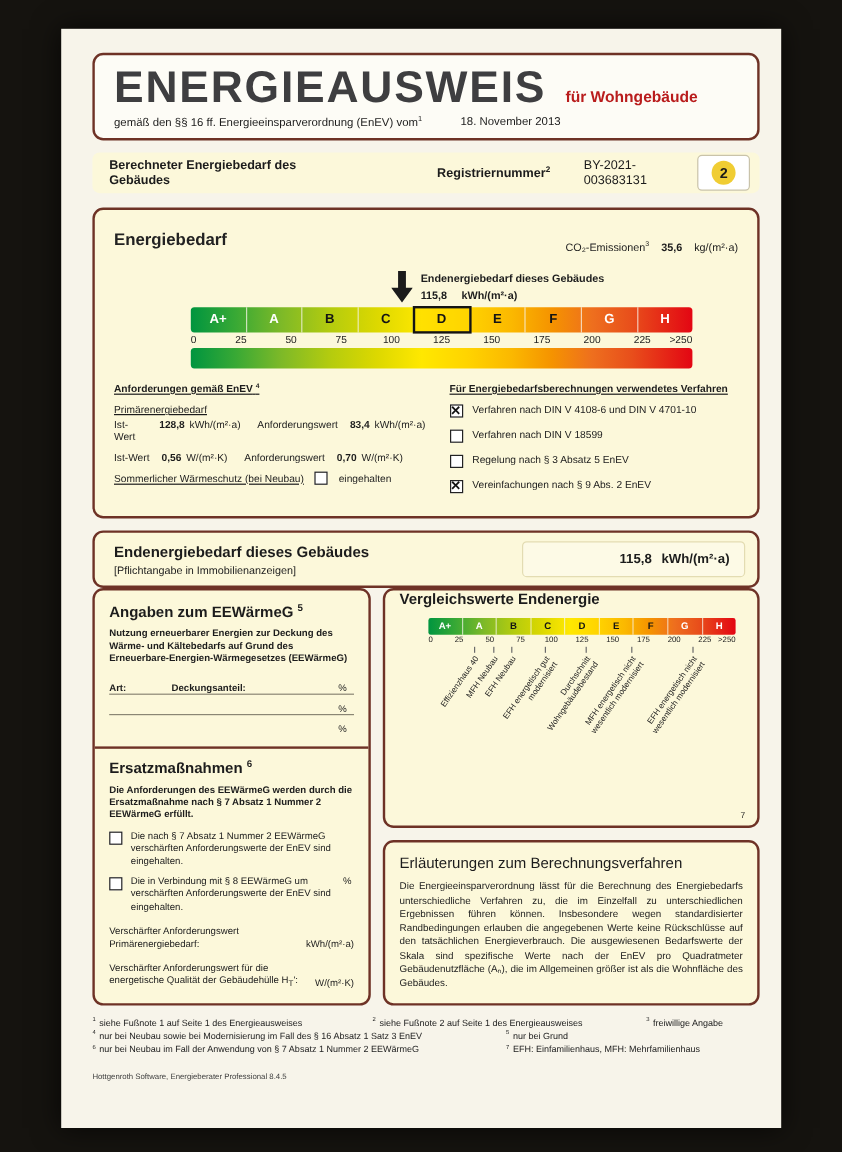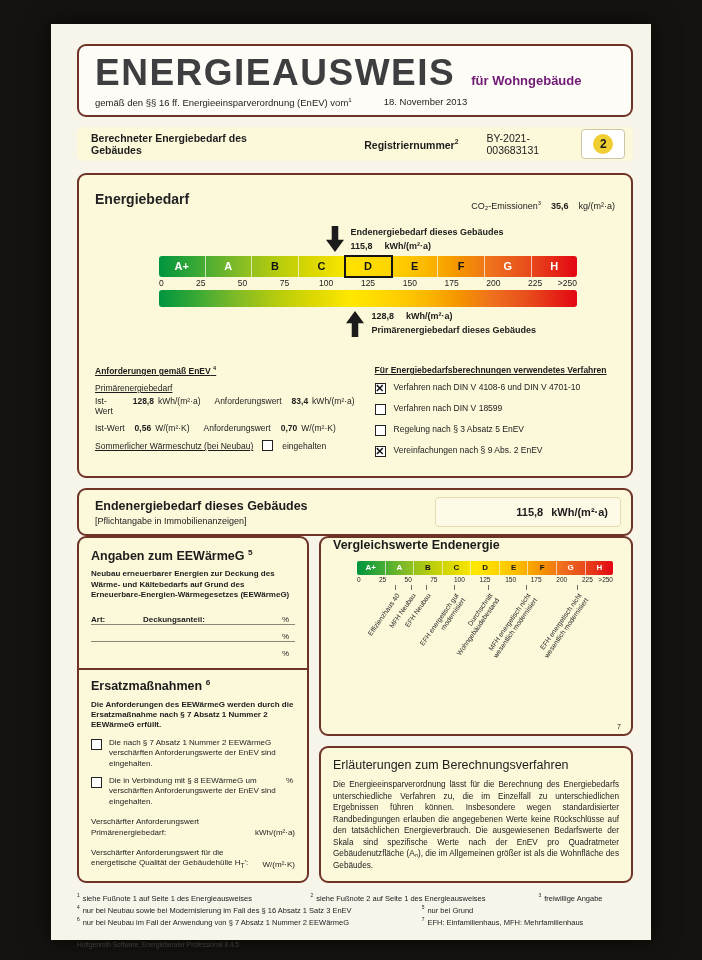--- a/index.html
+++ b/index.html
@@ -6,21 +6,21 @@
   :root{--grad:linear-gradient(90deg,#00953f 0%,#39a935 9%,#7db928 18%,#b5cc0e 28%,#dcd800 37%,#ffe800 46%,#ffd400 55%,#fbb800 64%,#f59300 72%,#ee6f1e 80%,#e84e1b 88%,#e30613 100%);--bd:#6e3226;--pbg:#fcf8da;}
   .stage{width:100%;height:100%;position:relative;}
   .paper{position:absolute;left:51px;top:24px;width:600px;height:916px;background:#f7f4ea;box-shadow:0 0 22px rgba(0,0,0,.7);padding:20px 18px 0 26px;box-sizing:border-box;}
   .panel{border:2px solid var(--bd);border-radius:9px;background:var(--pbg);box-sizing:border-box;}
   sup{font-size:.65em;}
   .ul{text-decoration:underline;}
   
   .header-panel{background:#fdfcf6;padding:8px 16px 7px;}
   .header-row{display:flex;align-items:flex-end;}
   .header-row h1{font-size:37px;font-weight:700;letter-spacing:1.5px;color:#3e3e40;margin:0;line-height:1;}
-  .for-label{font-weight:700;font-size:13px;margin-left:16px;padding-bottom:3px;color:#701a75;}
+  .for-label{font-weight:700;font-size:13px;margin-left:16px;padding-bottom:3px;color:#b91c1c;}
   .law-row{font-size:9.5px;margin-top:5px;display:flex;}
   .law-row .date{margin-left:32px;}
   
   .infobar{margin-top:10px;background:var(--pbg);border-radius:6px;height:34px;display:flex;align-items:center;padding:0 8px 0 14px;font-size:10.5px;}
   .ib-left{font-weight:700;}
   .ib-reg{margin-left:66px;font-weight:700;}
   .ib-regval{margin-left:28px;}
   .pagebox{margin-left:auto;background:#fff;border:1px solid #c9c3aa;border-radius:4px;width:42px;height:28px;display:flex;align-items:center;justify-content:center;}
   .pagecircle{width:20px;height:20px;border-radius:50%;background:#f0cd33;display:flex;align-items:center;justify-content:center;font-weight:700;font-size:12px;color:#1a1a1a;}
   
@@ -181,29 +181,20 @@
         <span class="tk" style="left:50%">125</span>
         <span class="tk" style="left:60%">150</span>
         <span class="tk" style="left:70%">175</span>
         <span class="tk" style="left:80%">200</span>
         <span class="tk" style="left:90%">225</span>
         <span class="tk last" style="left:100%">&gt;250</span>
       </div>
 
       <div class="band"></div>
 
-      <div class="arrow-row up-row">
-        <svg class="arrow" viewBox="0 0 22 32">
-              <path d="M7 32 h8 V15 h7 L11 0 0 15 h7 Z" fill="#1b1b1b"></path>
-            </svg>
-        <div class="arrow-text">
-          <div><span>128,8</span><span class="u">kWh/(m²·a)</span></div>
-          <div>Primärenergiebedarf dieses Gebäudes</div>
-        </div>
-      </div>
     </div>
 
     <div class="anf-area">
       <div class="anf-left">
         <div class="anf-h"><span>Anforderungen gemäß EnEV</span> <sup>4</sup></div>
         <div class="anf-g">Primärenergiebedarf</div>
         <div class="vrow">
           <span>Ist-Wert</span>
           <span class="val">128,8</span>
           <span>kWh/(m²·a)</span>
@@ -265,21 +256,21 @@
     </div>
     <div class="end-valuebox">
       <span>115,8</span><span class="unit">kWh/(m²·a)</span>
     </div>
   </div>
 
   <div class="columns">
 
     <div class="panel col-left">
       <div class="ee-title"><span>Angaben zum EEWärmeG</span> <sup>5</sup></div>
-      <div class="ee-intro">Neubau erneuerbarer Energien zur Deckung des Wärme- und Kältebedarfs auf Grund des Erneuerbare-Energien-Wärmegesetzes (EEWärmeG)</div>
+      <div class="ee-intro">Nutzung erneuerbarer Energien zur Deckung des Wärme- und Kältebedarfs auf Grund des Erneuerbare-Energien-Wärmegesetzes (EEWärmeG)</div>
       <div class="ee-table">
         <div class="ee-row">
           <span class="a">Art:</span>
           <span class="d">Deckungsanteil:</span>
           <span class="p">%</span>
         </div>
         <div class="ee-row">
           <span class="d"></span>
           <span class="p">%</span>
         </div>

